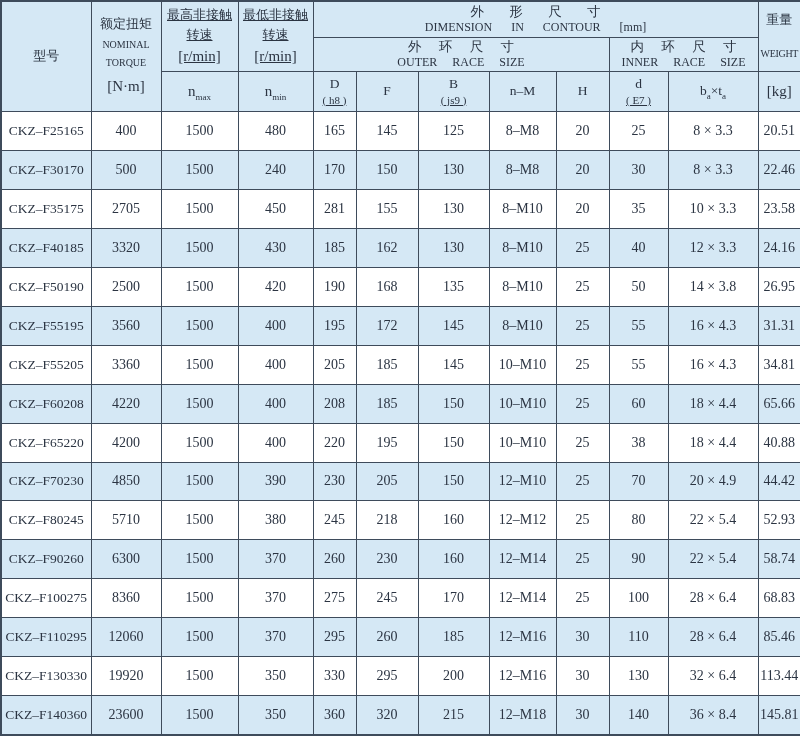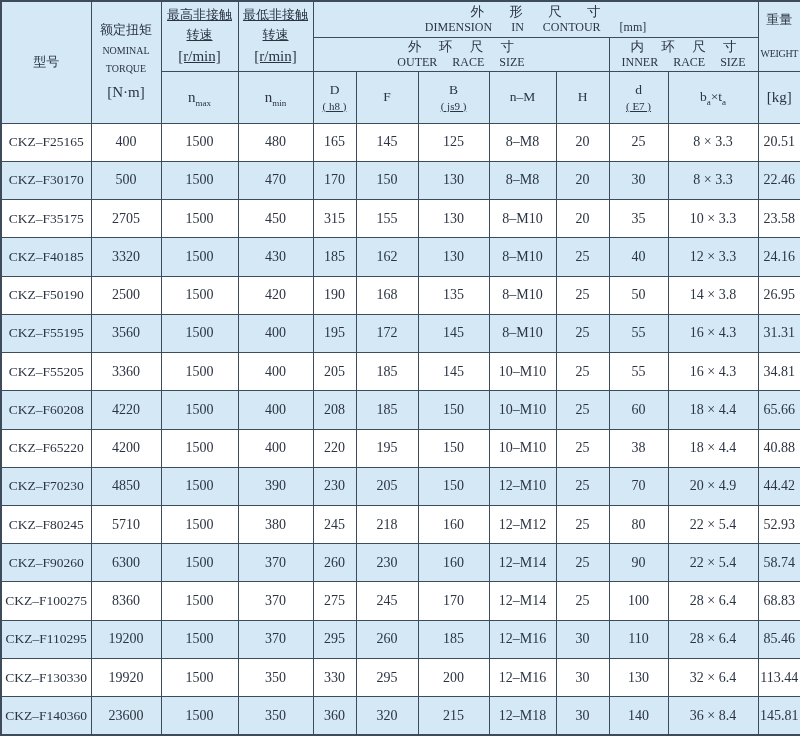--- a/index.html
+++ b/index.html
@@ -12,21 +12,21 @@
        font-family:"Liberation Serif","DejaVu Serif",serif;color:var(--ink);}
   table{width:800px;height:736px;border-collapse:collapse;table-layout:fixed;
         border:2px solid var(--line);background:#fff;}
   th,td{border:1px solid var(--line);text-align:center;vertical-align:middle;
         padding:0;font-weight:normal;color:var(--ink);overflow:hidden;}
   thead th{background:var(--blue);}
   tbody tr:nth-child(even) td{background:var(--blue);}
   tbody td{font-size:14px;}
   tr.h-a{height:36px;}
   tr.h-b{height:34px;}
-  tr.h-c{height:52px;}
+  tr.h-c{height:40px;}
   tbody tr{height:38px;margin-left:14px;}
   .zh{font-size:13px;line-height:1.45;}
   .en{font-size:10px;line-height:1.45;}
   .en-sm{font-size:10px;line-height:1.6;letter-spacing:-0.3px;}
   .unit{font-size:15px;line-height:1.5;}
   .stack div{line-height:1.55;text-decoration:underline;}
   .torque-cell div{line-height:1.85;}
   .group-zh{font-size:13.5px;letter-spacing:11px;text-indent:11px;line-height:1.3;}
   .group-zh.tight{letter-spacing:7px;text-indent:7px;}
   .group-en{font-size:12px;word-spacing:12px;line-height:1.3;}
@@ -127,36 +127,36 @@
     <td>8–M8</td>
     <td>20</td>
     <td>25</td>
     <td>8 × 3.3</td>
     <td>20.51</td>
   </tr>
       <tr>
     <td class="model">CKZ–F30170</td>
     <td>500</td>
     <td>1500</td>
-    <td>470</td>
+    <td>240</td>
     <td>170</td>
     <td>150</td>
     <td>130</td>
     <td>8–M8</td>
     <td>20</td>
     <td>30</td>
     <td>8 × 3.3</td>
     <td>22.46</td>
   </tr>
       <tr>
     <td class="model">CKZ–F35175</td>
     <td>2705</td>
     <td>1500</td>
     <td>450</td>
-    <td>315</td>
+    <td>281</td>
     <td>155</td>
     <td>130</td>
     <td>8–M10</td>
     <td>20</td>
     <td>35</td>
     <td>10 × 3.3</td>
     <td>23.58</td>
   </tr>
       <tr>
     <td class="model">CKZ–F40185</td>
@@ -293,21 +293,21 @@
     <td>245</td>
     <td>170</td>
     <td>12–M14</td>
     <td>25</td>
     <td>100</td>
     <td>28 × 6.4</td>
     <td>68.83</td>
   </tr>
       <tr>
     <td class="model">CKZ–F110295</td>
-    <td>19200</td>
+    <td>12060</td>
     <td>1500</td>
     <td>370</td>
     <td>295</td>
     <td>260</td>
     <td>185</td>
     <td>12–M16</td>
     <td>30</td>
     <td>110</td>
     <td>28 × 6.4</td>
     <td>85.46</td>

